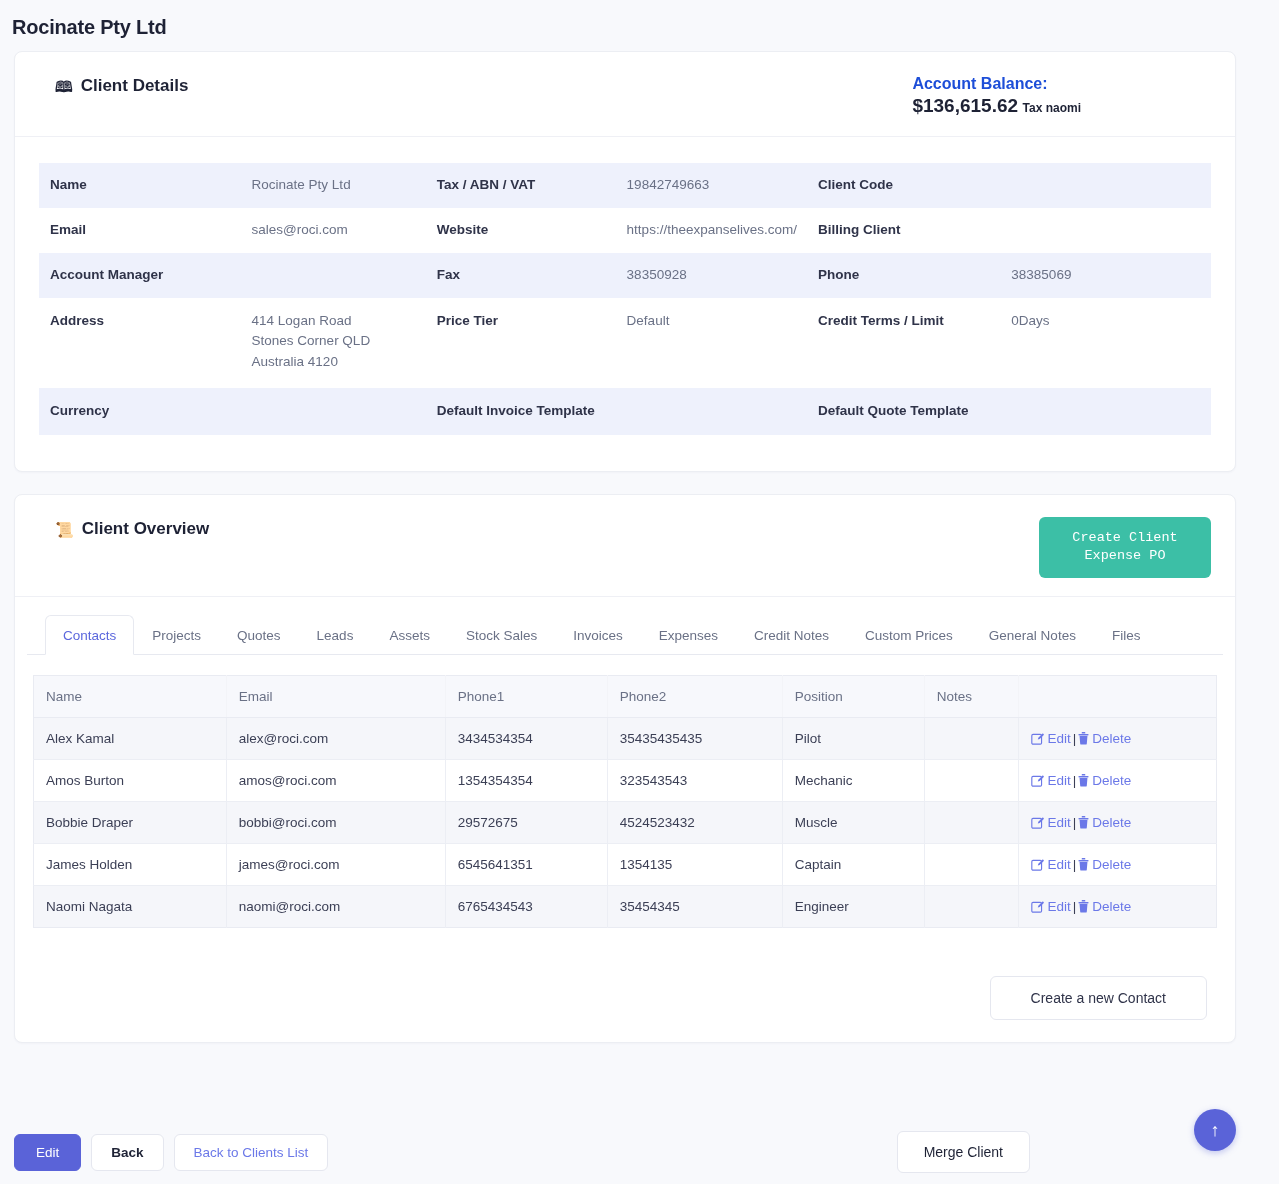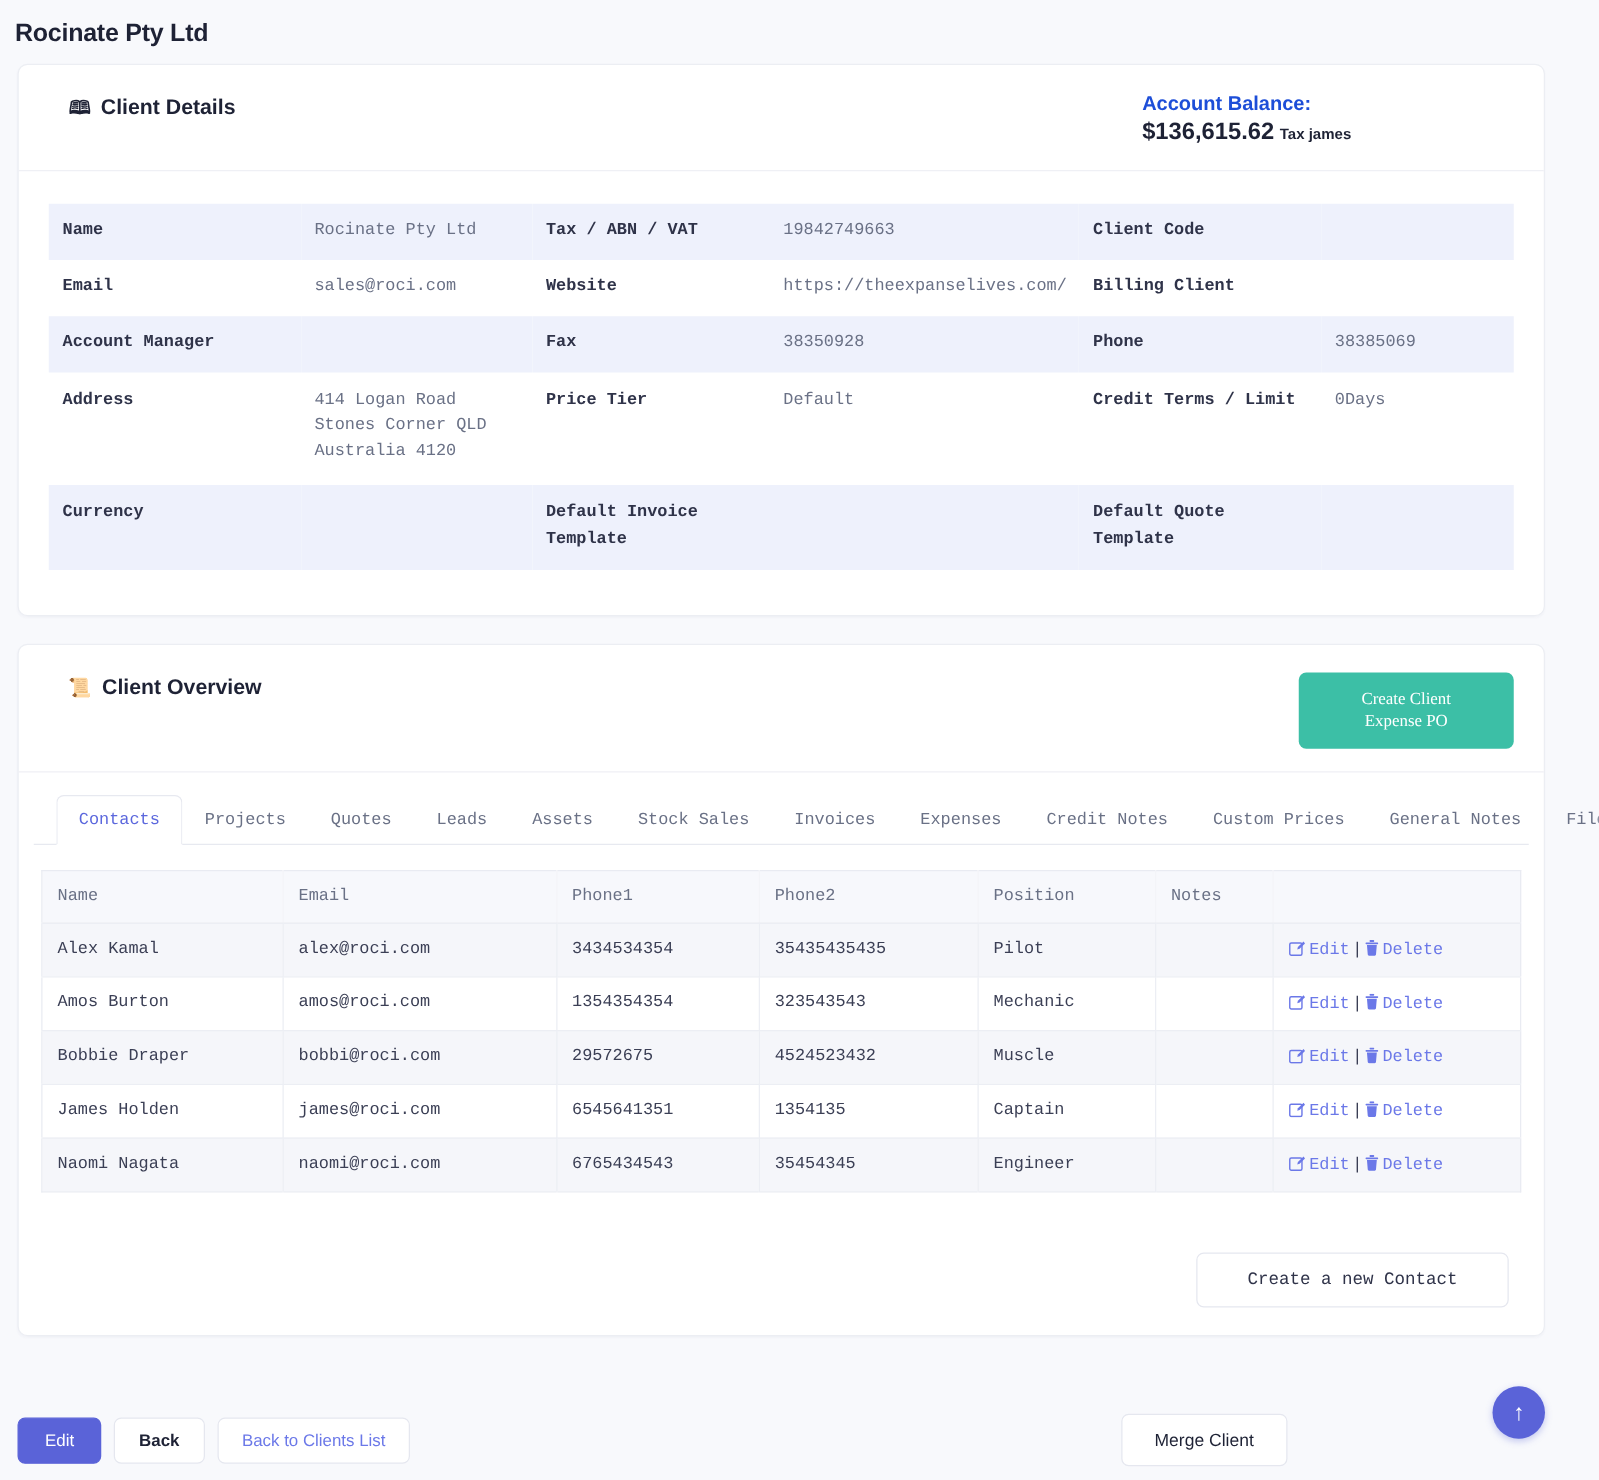--- a/index.html
+++ b/index.html
@@ -51,21 +51,21 @@
 
   .balance {
     text-align: left;
     line-height: 1.25;
     padding-right: 130px;
   }
   .balance .lbl { font-size: 16px; font-weight: bold; color: #1d4ed8; display:block; }
   .balance .amt { font-size: 19px; font-weight: bold; color: #1e2235; }
   .balance .tax { font-size: 12px; font-weight: bold; color: #1e2235; }
 
-  .card-body { padding: 26px 24px 36px 24px; font-family: Liberation Mono, monospace; }
+  .card-body { padding: 26px 24px 36px 24px; }
 
   
   table.details {
     width: 100%;
     border-collapse: collapse;
     font-size: 13.5px;
   }
   table.details tr.odd { background: #eef1fc; }
   table.details td {
     padding: 12px 10px 12px 11px;
@@ -86,21 +86,21 @@
     background: #3cbfa6;
     color: #ffffff;
     border: none;
     border-radius: 6px;
     font-size: 13.5px;
     line-height: 1.35;
     padding: 12px 22px;
     width: 172px;
     text-align: center;
     cursor: pointer;
-    font-family: Liberation Serif, serif;
+    font-family: Liberation Mono, monospace;
   }
 
   
   .tabs {
     display: flex;
     align-items: flex-end;
     border-bottom: 1px solid #e7e9f0;
     padding-left: 18px;
     margin-bottom: 20px;
   }
@@ -252,21 +252,21 @@
 
   <div class="card">
     <div class="card-head">
       <div class="card-title">
         <span class="gicon">🕮</span>
         <span>Client Details</span>
       </div>
       <div class="balance">
         <span class="lbl">Account Balance:</span>
         <span class="amt">$136,615.62</span>
-        <span class="tax">Tax james</span>
+        <span class="tax">Tax naomi</span>
       </div>
     </div>
     <div class="card-body">
       <table class="details">
         <tbody id="details-body">
             <tr class="odd">
               <td class="k">Name</td>
               <td class="v">Rocinate Pty Ltd</td>
               <td class="k2">Tax / ABN / VAT</td>
               <td class="v2">19842749663</td>

